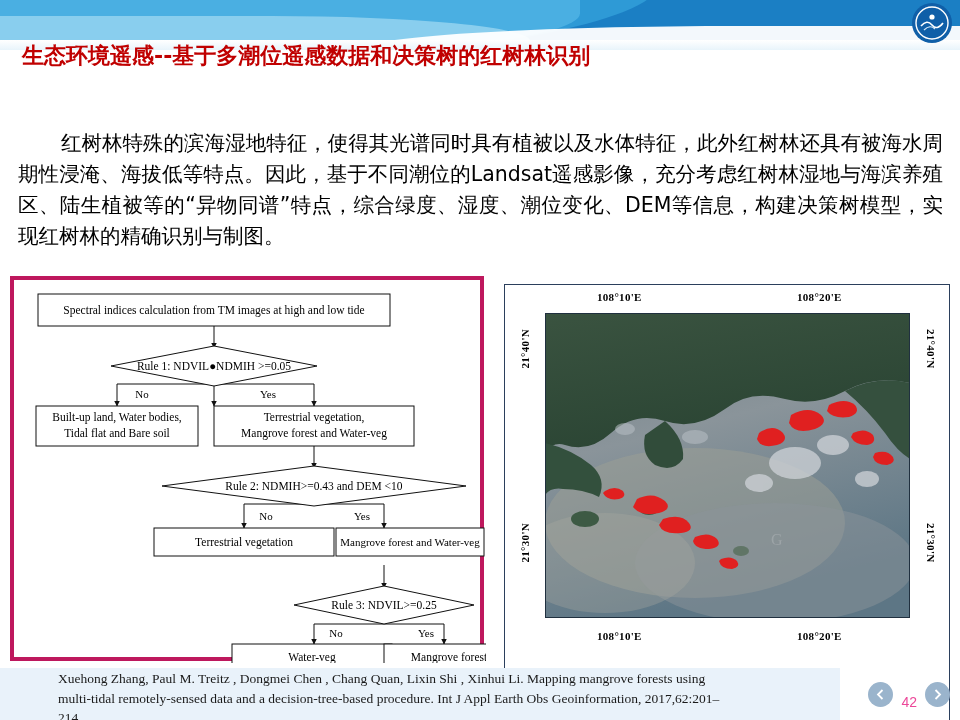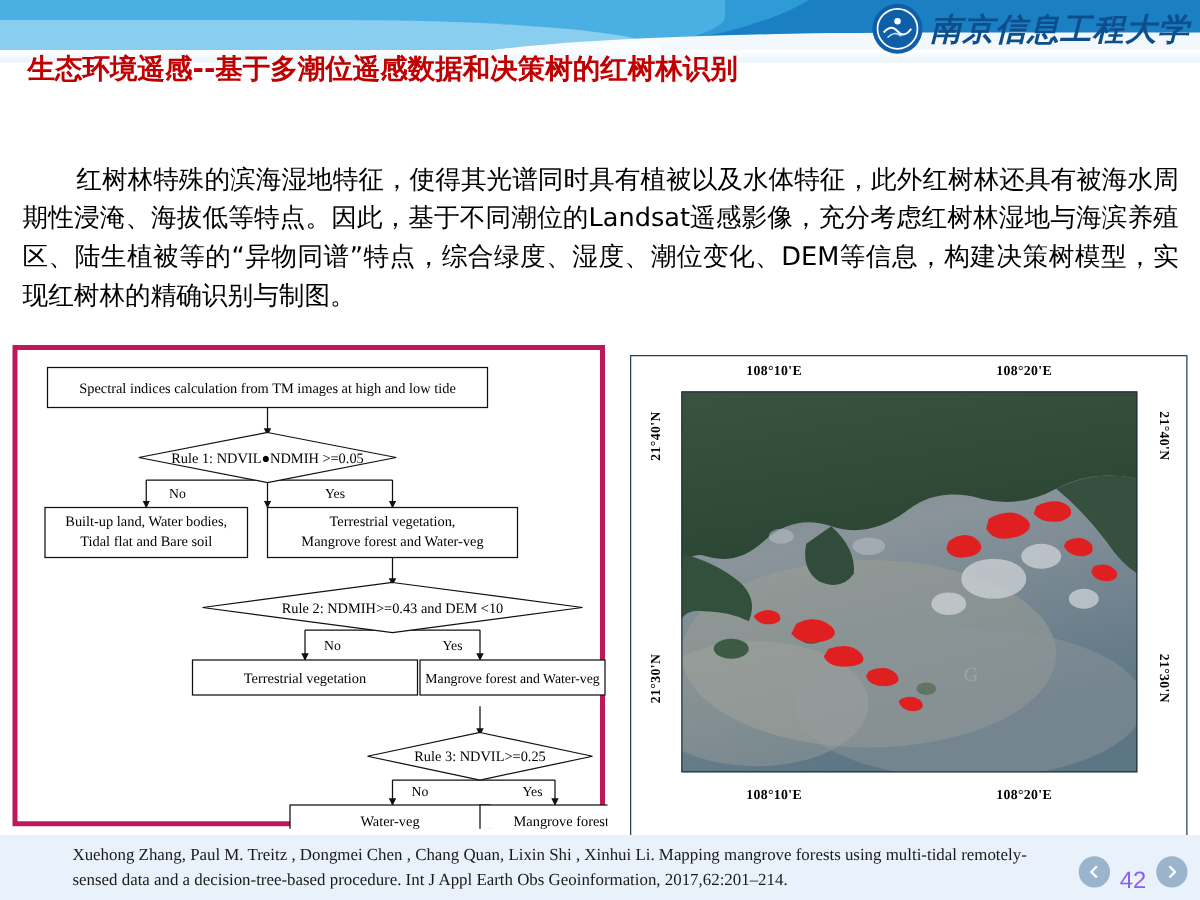--- a/index.html
+++ b/index.html
@@ -98,37 +98,37 @@
   }
   .map-lbl {
     position:absolute; font-size:11px; font-family:"Liberation Serif",serif;
     color:#000; font-weight:bold; letter-spacing:.3px;
   }
   .map-lbl.vert { writing-mode:vertical-rl; }
   .map-lbl.vert.flip { transform:rotate(180deg); }
 
   
   .cite {
-    position:absolute; left:0; top:668px; width:960px; height:52px;
+    position:absolute; left:0; top:668px; width:840px; height:52px;
     background:#e9f2fa;
-    padding:6px 120px 0 58px;
+    padding:1px 120px 0 58px;
     font-family:"Liberation Serif", serif;
     font-size:13.5px; color:#1a1a1a; line-height:1.45;
   }
   .nav {
     position:absolute; right:10px; top:678px;
     display:flex; align-items:center; gap:8px;
   }
   .nav-btn {
     width:25px; height:25px; border-radius:50%;
     background:#9ab4cc; color:#ffffff;
     display:flex; align-items:center; justify-content:center;
     font-size:13px;
   }
-  .page-num { color:#8b5cf6; font-size:19px; font-family:"Liberation Sans",sans-serif;margin-top:16px; }
+  .page-num { color:#ec4899; font-size:14px; font-family:"Liberation Sans",sans-serif;margin-top:16px; }
 </style>
 </head>
 <body>
 
 <div class="banner">
   <div class="wave1"></div>
   <div class="wave2"></div>
   <div class="wave3"></div>
   <div class="wave4"></div>
 </div>
@@ -136,21 +136,20 @@
 
 <div class="logo-wrap">
   <div class="logo-mark">
     <svg width="34" height="34" viewBox="0 0 34 34" aria-hidden="true">
       <circle cx="17" cy="17" r="16" fill="#0f5fa8" stroke="#ffffff" stroke-width="1.4"></circle>
       <path d="M6 20 Q12 13 17 19 Q22 25 28 17" stroke="#ffffff" stroke-width="1.6" fill="none"></path>
       <path d="M9 24 Q15 18 20 23" stroke="#cfe6f7" stroke-width="1.2" fill="none"></path>
       <circle cx="17" cy="11" r="2.6" fill="#ffffff"></circle>
     </svg>
   </div>
-  <div class="logo-text">南京信息工程大学</div>
 </div>
 
 <div class="title">生态环境遥感--基于多潮位遥感数据和决策树的红树林识别</div>
 
 <div class="para"><span class="indent"></span><span>红树林特殊的滨海湿地特征，使得其光谱同时具有植被以及水体特征，此外红树林还具有被海水周期性浸淹、海拔低等特点。因此，基于不同潮位的Landsat遥感影像，充分考虑红树林湿地与海滨养殖区、陆生植被等的“异物同谱”特点，综合绿度、湿度、潮位变化、DEM等信息，构建决策树模型，实现红树林的精确识别与制图。</span></div>
 
 <div class="figures">
 
   <div class="fig-left">
     <div class="fc">

